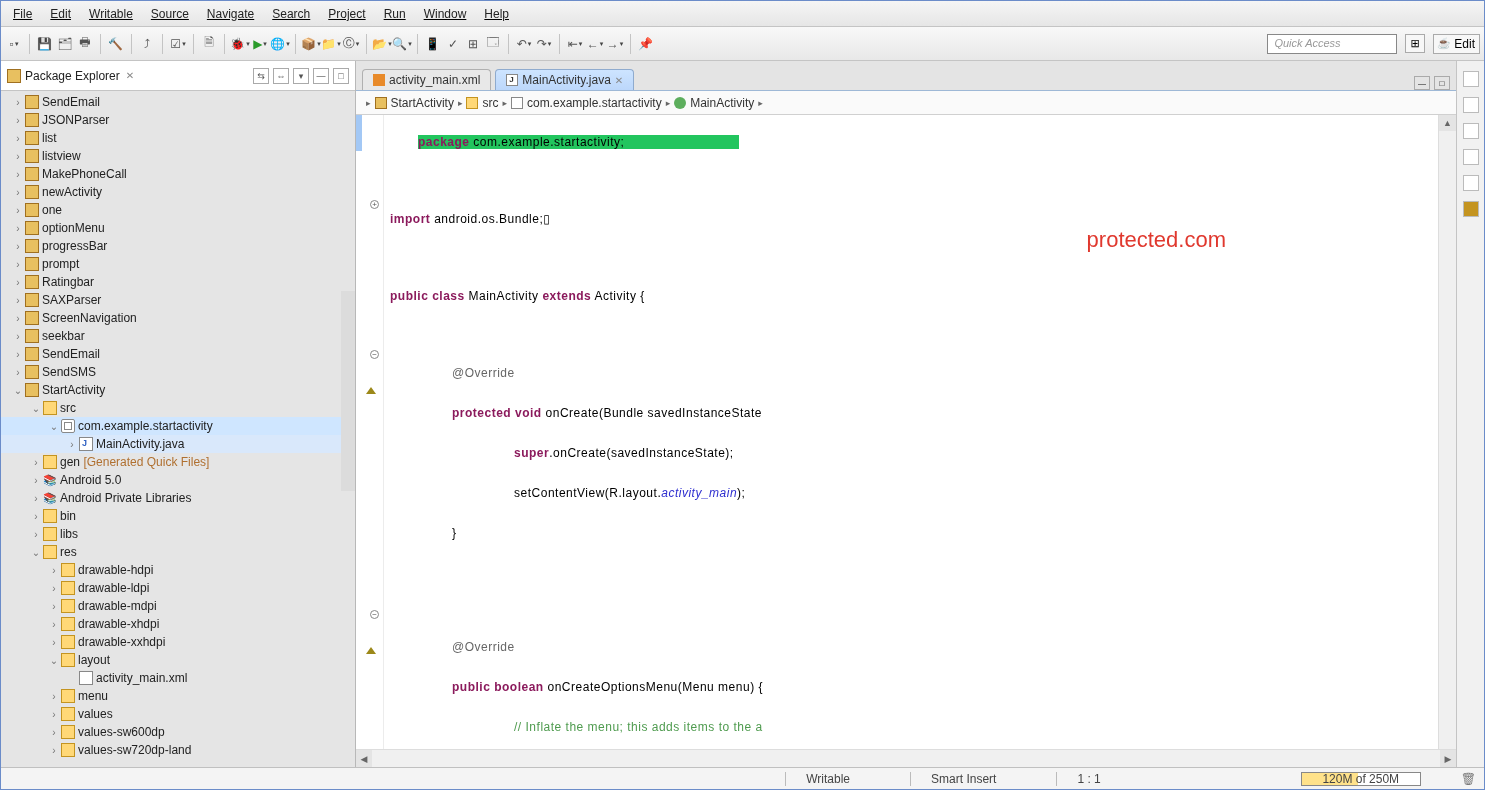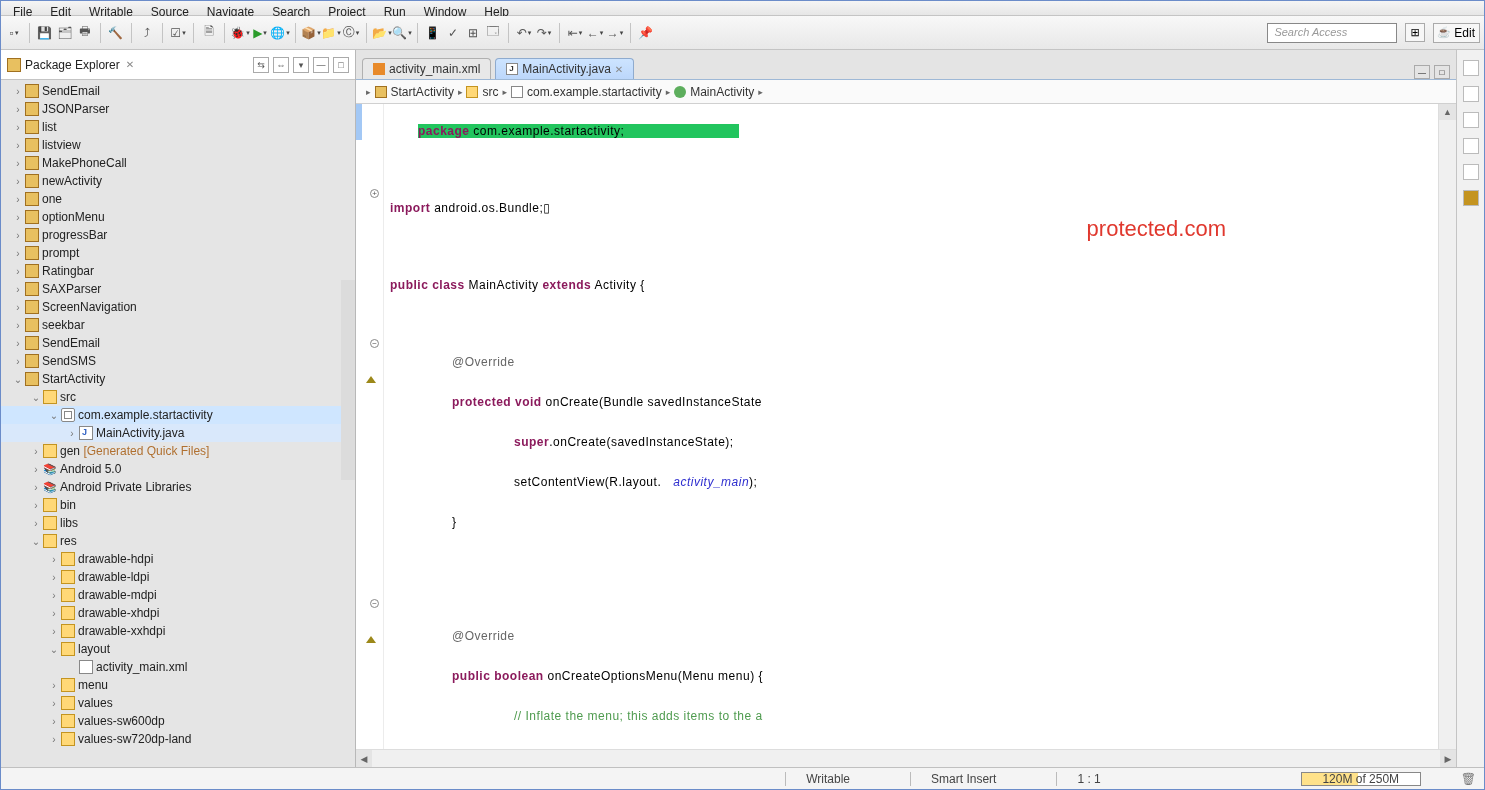--- a/index.html
+++ b/index.html
@@ -1,19 +1,19 @@
 <!DOCTYPE html>
 <html><head>
 <meta charset="utf-8">
 <style>
 * { box-sizing: border-box; margin: 0; padding: 0; font-family: "Segoe UI", Tahoma, sans-serif; font-size: 12px; }
 body { width: 1485px; height: 790px; border: 1px solid #6b8cc9; background: #fff; overflow: hidden; display: flex; flex-direction: column; }
 
 
-.menu-bar { background: linear-gradient(#f5f5f5,#e6e6e6); border-bottom: 1px solid #c4c4c4; padding: 2px 4px; display: flex; gap: 2px; height: 15px; align-items: flex-start; text-decoration: underline; }
+.menu-bar { background: linear-gradient(#f5f5f5,#e6e6e6); border-bottom: 1px solid #c4c4c4; padding: 2px 4px; display: flex; gap: 2px; height: 26px; align-items: center; text-decoration: underline; }
 .menu-bar .item { padding: 2px 8px; cursor: default; color: #222; }
 
 
 .toolbar { background: linear-gradient(#f8f8f8,#e8e8e8); border-bottom: 1px solid #c4c4c4; padding: 2px 4px; display: flex; align-items: center; height: 34px; gap: 2px; }
 .toolbar .btn { width: 18px; height: 18px; font-size: 12px; display: inline-flex; align-items: center; justify-content: center; cursor: default; color: #555; }
 .toolbar .btn.dd::after { content:"▾"; font-size:7px; color:#444; margin-left:1px;}
 .toolbar .sep { width: 1px; height: 20px; background: #c4c4c4; margin: 0 4px; }
 .toolbar .spacer { flex:1; }
 .quick-access { border:1px solid #888; padding:2px 6px; width:130px; height:20px; background:#fff; color:#999; font-style:italic; font-size:11px; }
 .persp-btn { border:1px solid #aaa; padding:2px 4px; display:inline-flex; align-items:center; gap:3px; font-size:11px; background:#f7f7f7; margin-left:6px; }
@@ -71,21 +71,21 @@
 .code-area { flex:1; display:flex; overflow:hidden; background:#fff; position:relative;}
 .gutter { width:28px; background:#fff; border-right:1px solid #ececec; position:relative;}
 .gutter .highlight-strip { position:absolute; left:0; top:0; width:6px; height:36px; background:#a3c8f5;}
 .gutter .fold { position:absolute; left:14px; width:9px; height:9px; border:1px solid #888; border-radius:50%; background:#fff; font-size:8px; line-height:7px; text-align:center; color:#555;}
 .gutter .arrow { position:absolute; left:10px; width:0;height:0; border-left:5px solid transparent; border-right:5px solid transparent; border-bottom:7px solid #9c8819;}
 .code { flex:1; overflow:auto; padding:6px 0 6px 6px;}
 .code pre { font-family: "Consolas","Courier New",monospace; font-size:25px; line-height:37px; white-space:pre; letter-spacing:0.5px;}
 .kw { color:#8b1a5c; font-weight:bold;}
 .cls { color:#000;}
 .ann { color:#666;}
-.ital { color:#2e2ecf; font-style:italic;margin-left:12px;}
+.ital { color:#2e2ecf; font-style:italic;}
 .cmt { color:#4f9b4f;}
 .txt { color:#000;}
 .hl1 { background:#22c55e;margin-left:28px;}
 
 .watermark { position:absolute; top:112px; right:230px; color:#e0382e; font-size:22px; font-family:Arial,sans-serif;}
 
 
 .v-scroll { width:18px; background:#f0f0f0; border-left:1px solid #ddd;}
 .v-scroll .arr { height:16px; background:#e4e4e4; text-align:center; font-size:9px; color:#666; line-height:16px;}
 
@@ -157,21 +157,21 @@
   <span class="sep"></span>
   <span class="btn dd">↶</span>
   <span class="btn dd">↷</span>
   <span class="sep"></span>
   <span class="btn dd">⇤</span>
   <span class="btn dd">←</span>
   <span class="btn dd">→</span>
   <span class="sep"></span>
   <span class="btn">📌</span>
   <span class="spacer"></span>
-  <div class="quick-access">Search Access</div>
+  <div class="quick-access">Quick Access</div>
   <span class="persp-btn">⊞</span>
   <span class="persp-btn">☕ <span>Edit</span></span>
 </div>
 
 <div class="main">
 
   <div class="pkg-exp">
     <div class="pkg-exp-head">
       <span class="icon"></span>
       <span class="ttl">Package Explorer</span>

